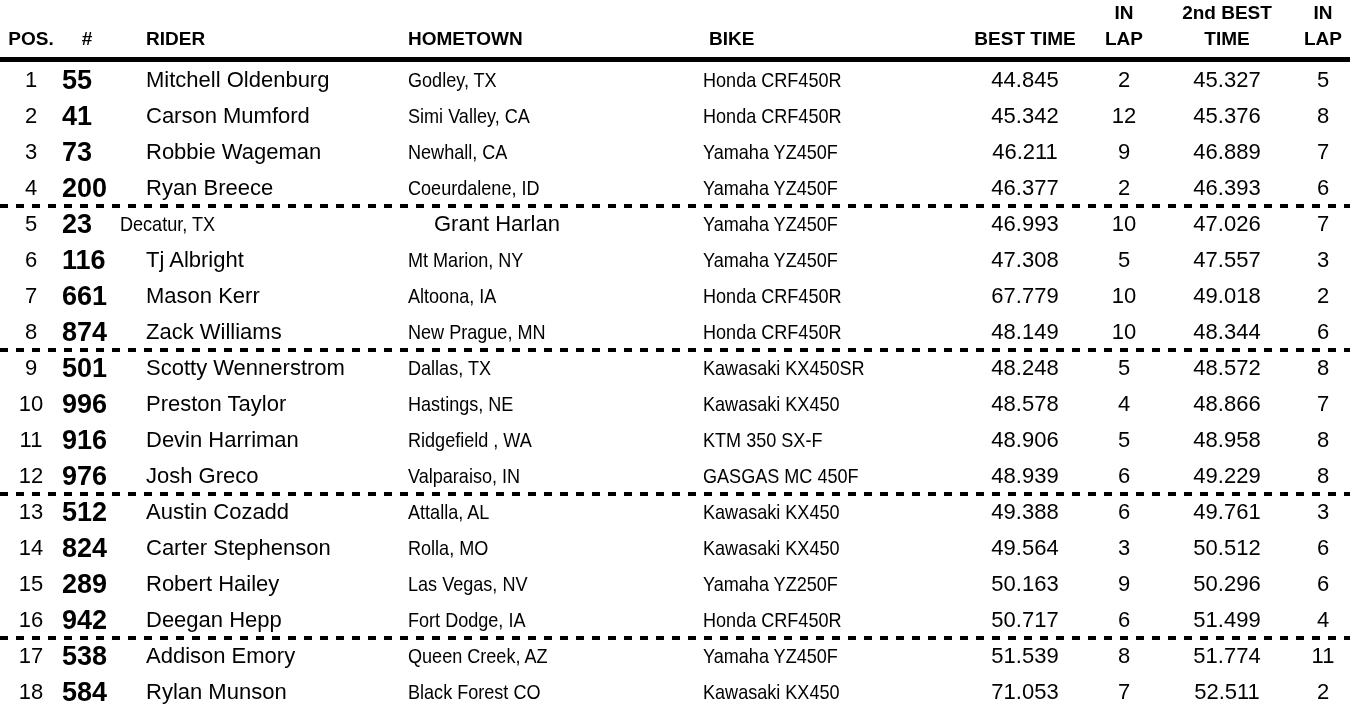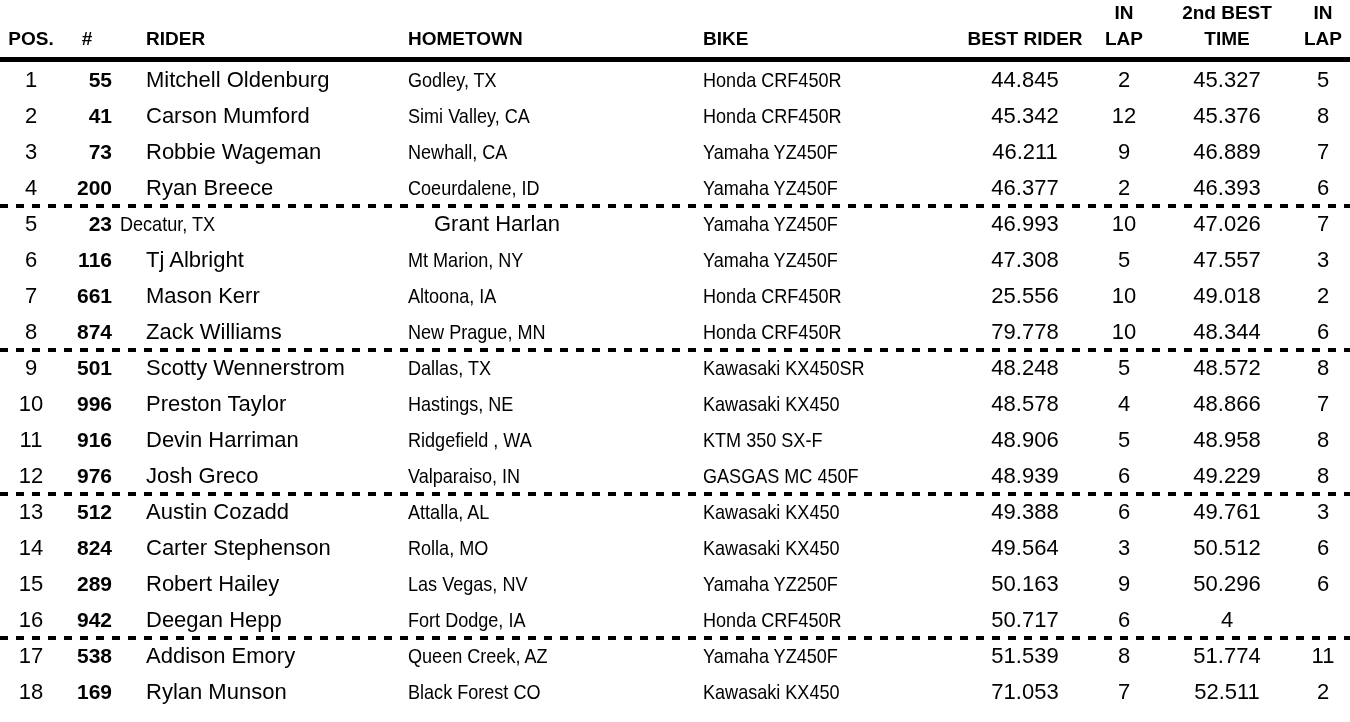--- a/index.html
+++ b/index.html
@@ -30,38 +30,38 @@
     font-weight: bold;
     font-size: 19px;
     line-height: 26px;
     white-space: nowrap;
   }
   .th .th-line { min-height: 0; }
   .th.al-c { align-items: center; text-align: center; }
   .th.al-l { align-items: flex-start; text-align: left; }
   .th.key-rider    { padding-left: 34px; }
   .th.key-hometown { padding-left: 8px; }
-  .th.key-bike     { padding-left: 8px; }
+  .th.key-bike     { padding-left: 8px; margin-left: 6px; }
   
   .tbody { position: relative; }
   .tr {
     display: grid;
     grid-template-columns: var(--cols);
     height: 36px;
     align-items: center;
     background: #ffffff;
   }
   .td {
     font-size: 22px;
     line-height: 36px;
     white-space: nowrap;
     overflow: visible;
   }
   .col-pos   { text-align: center; }
-  .col-num   { text-align: right; font-weight: bold; font-size: 21px; }
+  .col-num   { text-align: left; font-weight: bold; font-size: 27px; }
   .col-rider { padding-left: 34px; }
   .col-hometown { padding-left: 8px; }
   .col-bike     { padding-left: 8px; }
   .col-best, .col-lap1, .col-best2, .col-lap2 { text-align: center; }
   .narrow {
     display: inline-block;
     font-size: 21px;
     transform: scaleX(0.86);
     transform-origin: 0 50%;
   }
@@ -99,21 +99,21 @@
     <div class="th-line th-line2">HOMETOWN</div>
   </div>
 
   <div class="th al-l key-bike">
     <div class="th-line th-line1"></div>
     <div class="th-line th-line2">BIKE</div>
   </div>
 
   <div class="th al-c key-best">
     <div class="th-line th-line1"></div>
-    <div class="th-line th-line2">BEST RIDER</div>
+    <div class="th-line th-line2">BEST TIME</div>
   </div>
 
   <div class="th al-c key-lap1">
     <div class="th-line th-line1">IN</div>
     <div class="th-line th-line2">LAP</div>
   </div>
 
   <div class="th al-c key-best2">
     <div class="th-line th-line1">2nd BEST</div>
     <div class="th-line th-line2">TIME</div>
@@ -198,33 +198,33 @@
     <div class="td col-best2">47.557</div>
     <div class="td col-lap2">3</div>
   </div>
 
   <div class="tr">
     <div class="td col-pos">7</div>
     <div class="td col-num">661</div>
     <div class="td col-rider">Mason Kerr</div>
     <div class="td col-hometown"><span class="narrow">Altoona, IA</span></div>
     <div class="td col-bike"><span class="narrow">Honda CRF450R</span></div>
-    <div class="td col-best">25.556</div>
+    <div class="td col-best">67.779</div>
     <div class="td col-lap1">10</div>
     <div class="td col-best2">49.018</div>
     <div class="td col-lap2">2</div>
   </div>
 
   <div class="tr">
     <div class="td col-pos">8</div>
     <div class="td col-num">874</div>
     <div class="td col-rider">Zack Williams</div>
     <div class="td col-hometown"><span class="narrow">New Prague, MN</span></div>
     <div class="td col-bike"><span class="narrow">Honda CRF450R</span></div>
-    <div class="td col-best">79.778</div>
+    <div class="td col-best">48.149</div>
     <div class="td col-lap1">10</div>
     <div class="td col-best2">48.344</div>
     <div class="td col-lap2">6</div>
   </div>
 
   <div class="group-sep"></div>
 
   <div class="tr">
     <div class="td col-pos">9</div>
     <div class="td col-num">501</div>
@@ -312,40 +312,41 @@
   </div>
 
   <div class="tr">
     <div class="td col-pos">16</div>
     <div class="td col-num">942</div>
     <div class="td col-rider">Deegan Hepp</div>
     <div class="td col-hometown"><span class="narrow">Fort Dodge, IA</span></div>
     <div class="td col-bike"><span class="narrow">Honda CRF450R</span></div>
     <div class="td col-best">50.717</div>
     <div class="td col-lap1">6</div>
+    <div class="td col-best2">51.499</div>
     <div class="td col-lap2">4</div>
   </div>
 
   <div class="group-sep"></div>
 
   <div class="tr">
     <div class="td col-pos">17</div>
     <div class="td col-num">538</div>
     <div class="td col-rider">Addison Emory</div>
     <div class="td col-hometown"><span class="narrow">Queen Creek, AZ</span></div>
     <div class="td col-bike"><span class="narrow">Yamaha YZ450F</span></div>
     <div class="td col-best">51.539</div>
     <div class="td col-lap1">8</div>
     <div class="td col-best2">51.774</div>
     <div class="td col-lap2">11</div>
   </div>
 
   <div class="tr">
     <div class="td col-pos">18</div>
-    <div class="td col-num">169</div>
+    <div class="td col-num">584</div>
     <div class="td col-rider">Rylan Munson</div>
     <div class="td col-hometown"><span class="narrow">Black Forest CO</span></div>
     <div class="td col-bike"><span class="narrow">Kawasaki KX450</span></div>
     <div class="td col-best">71.053</div>
     <div class="td col-lap1">7</div>
     <div class="td col-best2">52.511</div>
     <div class="td col-lap2">2</div>
   </div>
 </div>
 </div>

